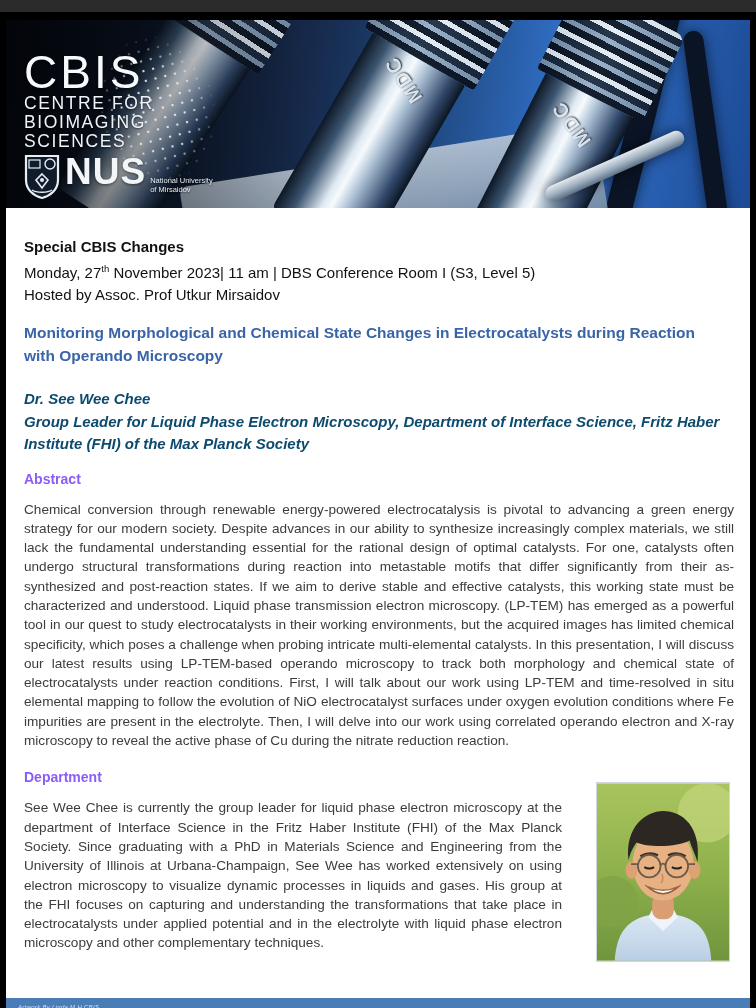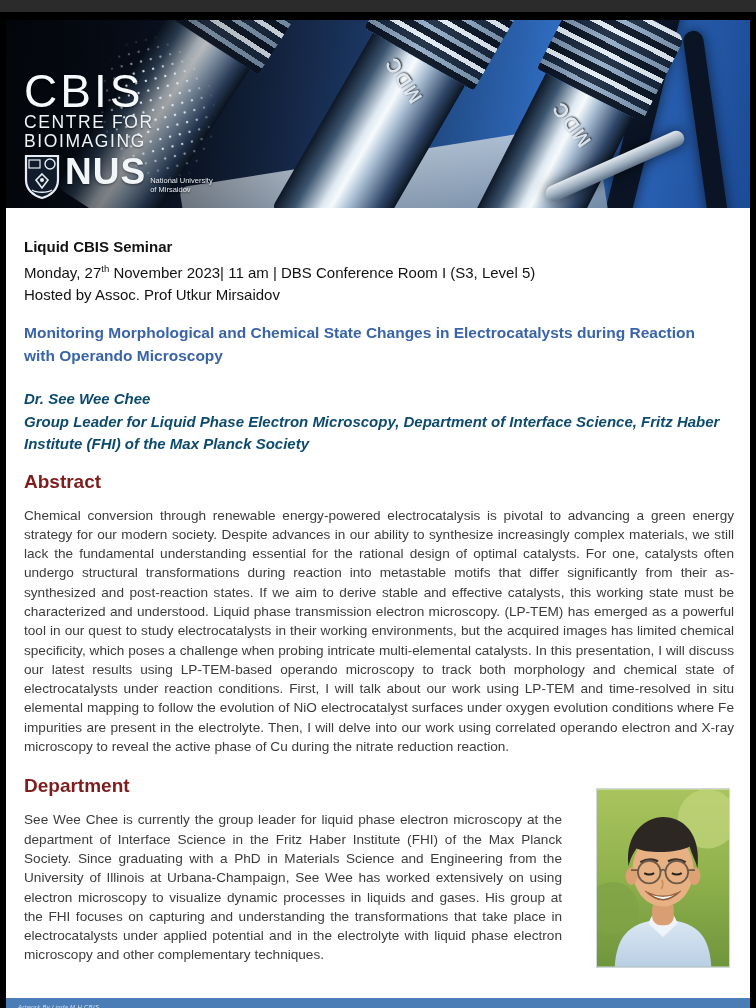--- a/index.html
+++ b/index.html
@@ -118,21 +118,21 @@
     margin-top: 15px;
     font-size: 15.5px; line-height: 23px;
     font-weight: bold; 
     color: #3a64a8;
     width: 700px;
   }
 
   .speaker-block { margin-top: 21px; font-weight: bold; font-style: italic;
                    color: #0c4a6e; font-size: 15px; line-height: 22.5px; }
 
-  .section-heading { font-size: 19px; font-weight: bold; color: #7f1d1d; }
+  .section-heading { font-size: 14px; font-weight: bold; color: #8b5cf6; }
   .abstract-heading { margin-top: 15px; }
   .para {
     margin-top: 13px;
     font-size: 13.6px; line-height: 19.3px;
     color: #3c3c3c;
     text-align: justify;
   }
 
   .bio-wrap { position: relative; margin-top: 19px; }
   .bio-para { margin-right: 172px; margin-top: 13px; }
@@ -180,41 +180,42 @@
     </div>
     <div class="cable c3"></div>
 
     <div class="header-shade"></div>
     <div class="dot-globe"></div>
 
     <div class="cbis-logo">
       <div class="cbis-acronym">CBIS</div>
       <div class="cbis-line">CENTRE FOR</div>
       <div class="cbis-line">BIOIMAGING</div>
+      <div class="cbis-line">SCIENCES</div>
       <div class="nus-row">
         <svg class="nus-shield" viewBox="0 0 36 46">
           <path d="M2 2 h32 v24 c0 10 -8 16 -16 18 c-8 -2 -16 -8 -16 -18 z" fill="#101b2c" stroke="#e8eef4" stroke-width="2.2"></path>
           <rect x="5" y="6" width="11" height="8" fill="none" stroke="#e8eef4" stroke-width="1.2"></rect>
           <circle cx="26" cy="10" r="5" fill="none" stroke="#e8eef4" stroke-width="1.4"></circle>
           <path d="M18 20 l6 6 -6 8 -6 -8 z" fill="none" stroke="#e8eef4" stroke-width="1.6"></path>
           <circle cx="18" cy="26" r="2" fill="#e8eef4"></circle>
           <path d="M8 36 c4 3 16 3 20 0" fill="none" stroke="#e8eef4" stroke-width="1.4"></path>
         </svg>
         <div class="nus-word">NUS</div>
         <div class="nus-sub">
           <div>National University</div>
           <div>of Mirsaidov</div>
         </div>
       </div>
     </div>
   </div>
 
   <div class="content">
 
-    <div class="info-line bold">Liquid CBIS Seminar</div>
+    <div class="info-line bold">Special CBIS Changes</div>
     <div class="info-line"><span>Monday, 27</span><sup>th</sup><span> November 2023| 11 am | DBS Conference Room I (S3, Level 5)</span></div>
     <div class="info-line">Hosted by Assoc. Prof Utkur Mirsaidov</div>
 
     <div class="seminar-title">Monitoring Morphological and Chemical State Changes in Electrocatalysts during Reaction with Operando Microscopy</div>
 
     <div class="speaker-block">
       <div>Dr. See Wee Chee</div>
       <div>Group Leader for Liquid Phase Electron Microscopy, Department of Interface Science, Fritz Haber Institute (FHI) of the Max Planck Society</div>
     </div>
 

